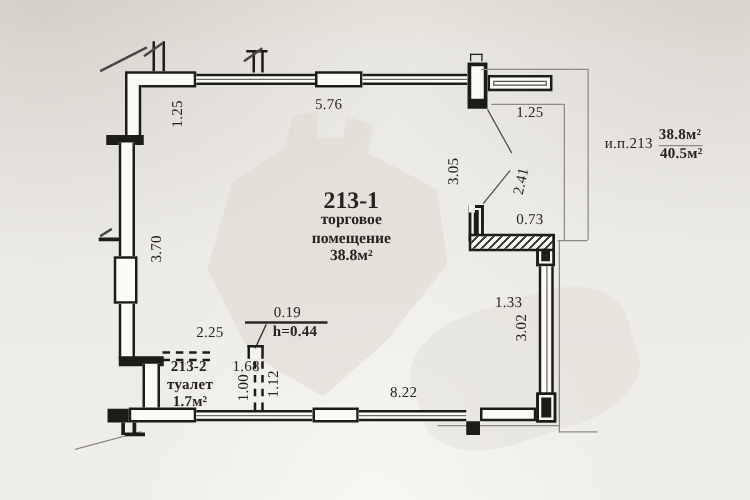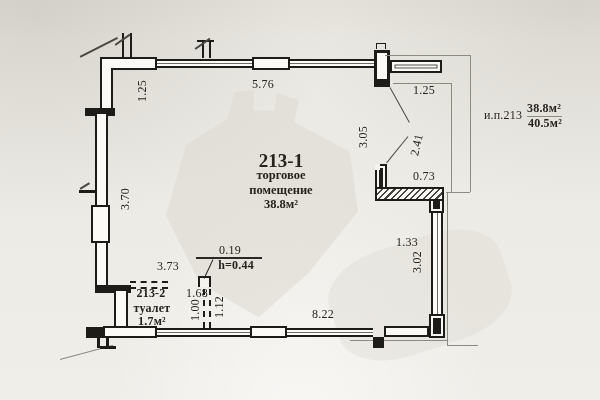--- a/index.html
+++ b/index.html
@@ -136,21 +136,21 @@
   <div class="lbl v" style="left:142px; top:91px;">1.25</div>
   <div class="lbl" style="left:263px; top:84px;">5.76</div>
   <div class="lbl" style="left:424px; top:90px;">1.25</div>
   <div class="lbl v" style="left:363px; top:137px;">3.05</div>
   <div class="lbl t77" style="left:417px; top:145px;">2.41</div>
   <div class="lbl" style="left:424px; top:176px;">0.73</div>
   <div class="lbl" style="left:407px; top:211px;margin-top:31px;">1.33</div>
   <div class="lbl v" style="left:417px; top:262px;">3.02</div>
   <div class="lbl" style="left:323px; top:314px;">8.22</div>
   <div class="lbl v" style="left:125px; top:199px;">3.70</div>
-  <div class="lbl" style="left:168px; top:266px;">3.73</div>
+  <div class="lbl" style="left:168px; top:266px;">2.25</div>
   <div class="lbl" style="left:187px; top:293px;margin-left:10px;">1.68</div>
   <div class="lbl v" style="left:195px; top:310px;">1.00</div>
   <div class="lbl v" style="left:219px; top:307px;">1.12</div>
   <div class="lbl" style="left:230px; top:250px;">0.19</div>
   <div class="lbl b" style="left:236px; top:265px;">h=0.44</div>
 
   <div class="roomblock">
     <div style="font-size:19px;">213-1</div>
     <div>торговое</div>
     <div>помещение</div>

